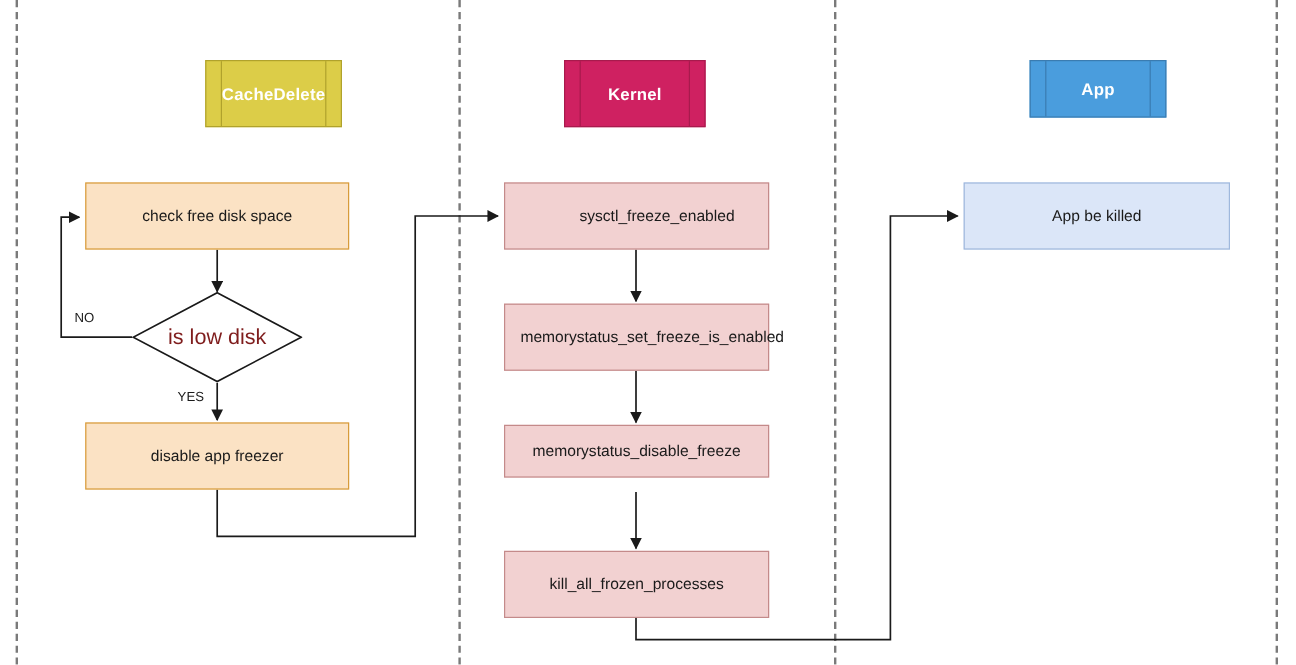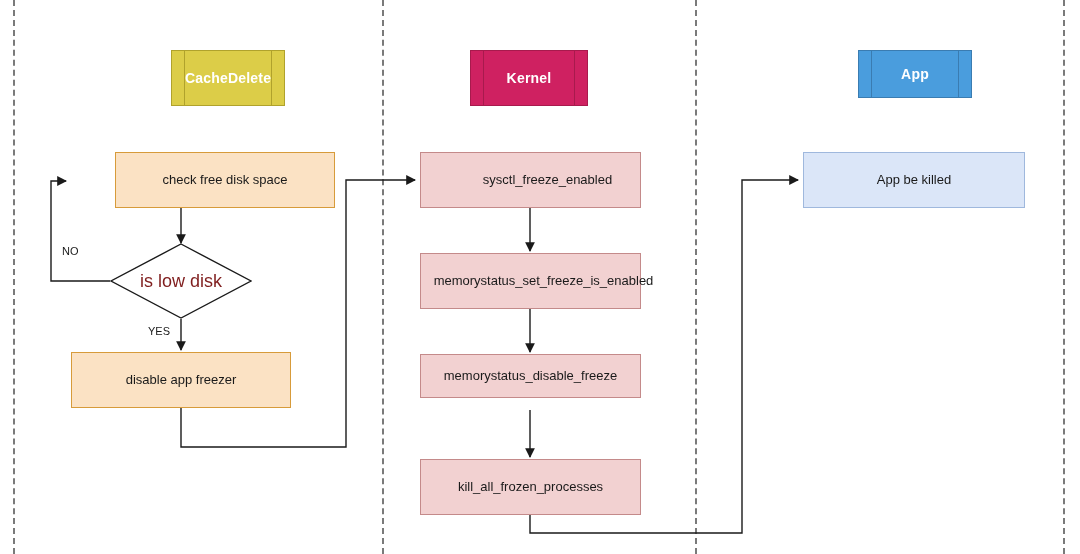--- a/index.html
+++ b/index.html
@@ -176,36 +176,36 @@
 
     <path d="M 181 408 L 181 447 L 346 447 L 346 180 L 415 180" stroke="#1a1a1a" stroke-width="1.4" fill="none" marker-end="url(#arrow)"></path>
 
     <path d="M 530 208 L 530 251" stroke="#1a1a1a" stroke-width="1.4" fill="none" marker-end="url(#arrow)"></path>
     <path d="M 530 309 L 530 352" stroke="#1a1a1a" stroke-width="1.4" fill="none" marker-end="url(#arrow)"></path>
     <path d="M 530 410 L 530 457" stroke="#1a1a1a" stroke-width="1.4" fill="none" marker-end="url(#arrow)"></path>
 
     <path d="M 530 515 L 530 533 L 742 533 L 742 180 L 798 180" stroke="#1a1a1a" stroke-width="1.4" fill="none" marker-end="url(#arrow)"></path>
   </svg>
 
-  <div class="node orange" style="left:71px; top:152px; width:220px; height:56px;margin-left:44px;">
+  <div class="node orange" style="left:71px; top:152px; width:220px; height:56px;">
     <span>check free disk space</span>
   </div>
 
   <div class="decision" style="left:110px; top:243px; width:142px; height:76px;">
     <svg width="142" height="76" viewBox="0 0 142 76">
       <polygon points="71,1 141,38 71,75 1,38" fill="#ffffff" stroke="#1a1a1a" stroke-width="1.4"></polygon>
     </svg>
     <span class="label">is low disk</span>
   </div>
 
   <div class="node orange" style="left:71px; top:352px; width:220px; height:56px;text-align:right;">
     <span>disable app freezer</span>
   </div>
 
-  <span class="edge-label" style="left:62px; top:245px;">NO</span>
+  <span class="edge-label" style="left:62px; top:259px;">NO</span>
   <span class="edge-label" style="left:148px; top:325px;">YES</span>
 
   <div class="node pink" style="left:420px; top:152px; width:221px; height:56px;padding-left:40px;">
     <span>sysctl_freeze_enabled</span>
   </div>
 
   <div class="node pink" style="left:420px; top:253px; width:221px; height:56px;padding-left:32px;">
     <span>memorystatus_set_freeze_is_enabled</span>
   </div>
 

